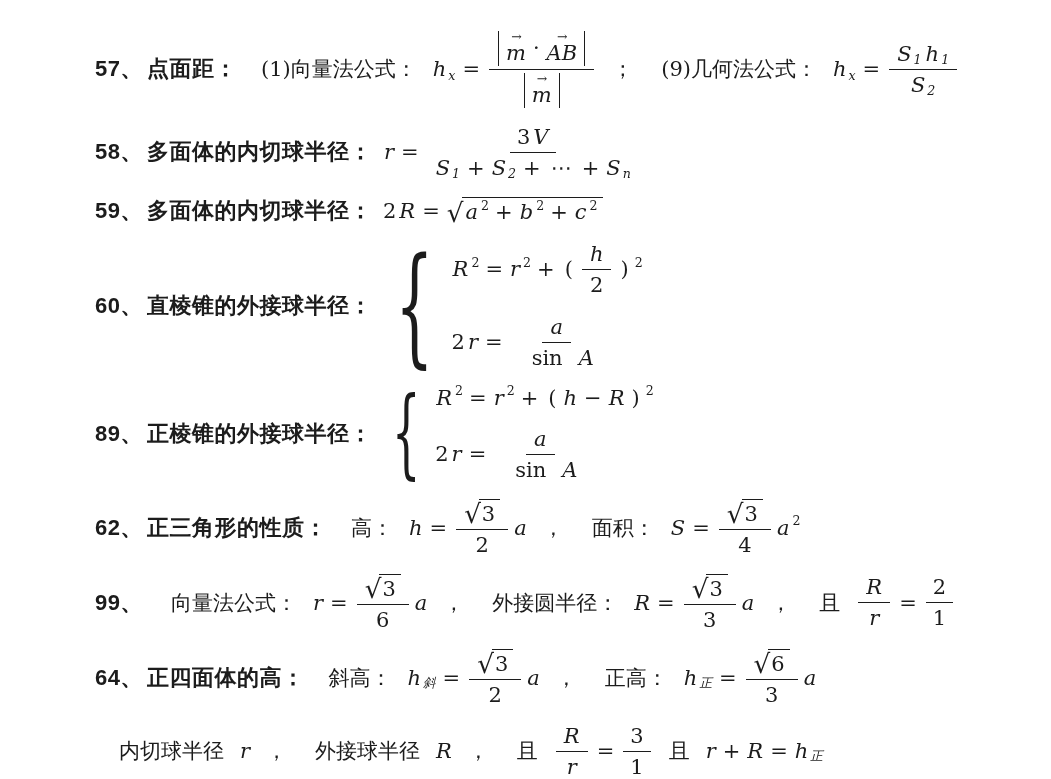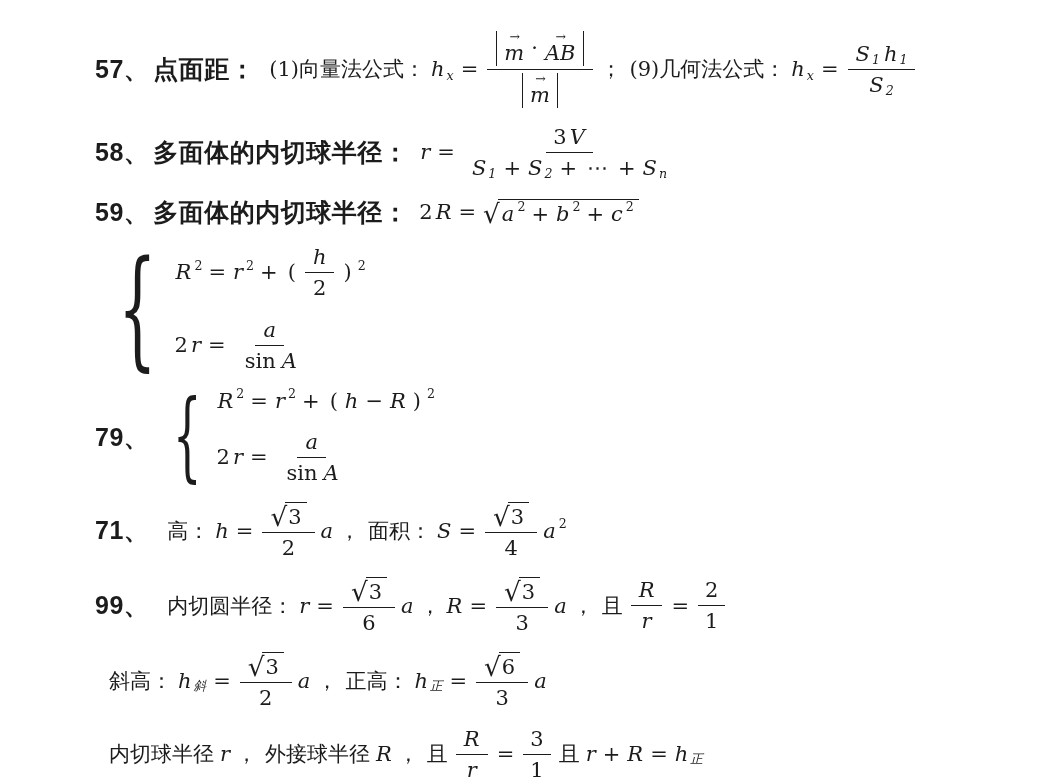--- a/index.html
+++ b/index.html
@@ -26,32 +26,32 @@
     display: flex;
     align-items: center;
     margin-bottom: 15px;
     white-space: nowrap;
   }
   .item-head {
     display: inline-flex;
     align-items: center;
     font-family: "Liberation Sans", sans-serif;
     font-weight: 700;
-    font-size: 25px;
+    font-size: 22px;
     letter-spacing: 0.5px;
   }
   .item-number { margin-right: 4px; }
   .math {
     display: inline-flex;
     align-items: center;
     font-size: 21px;
     margin-left: 10px;
   }
   
-  .m-t  { margin: 0 4px; font-style: normal; }
+  .m-t  { margin: 0 14px; font-style: normal; }
   .m-v  { font-style: italic; margin: 0 2px; }
   .m-n  { margin: 0 1px; font-style: normal; }
   .m-o  { margin: 0 5px; font-style: normal; }
   .m-su { font-size: 0.6em; position: relative; top: -0.55em; margin: 0 1px; font-style: normal; }
   .m-sb { font-size: 0.6em; position: relative; top: 0.45em; margin: 0 2px 0 0; font-style: italic; }
   .m-frac { display: inline-flex; flex-direction: column; align-items: center; margin: 0 4px; }
   .m-num  { display: flex; align-items: center; justify-content: center;
             border-bottom: 1.6px solid currentColor; padding: 1px 6px 3px; }
   .m-den  { display: flex; align-items: center; justify-content: center; padding: 3px 6px 1px; }
   .m-sqrt { display: inline-flex; align-items: stretch; margin: 0 2px; }
@@ -171,20 +171,24 @@
             <span class="m-v">b</span>
             <span class="m-su">2</span>
             <span class="m-o">+</span>
             <span class="m-v">c</span>
             <span class="m-su">2</span>
           </span>
         </span>
       </span>
   </div>
   <div class="row">
+    <span class="item-head">
+      <span class="item-number">60、</span>
+      <span class="item-title">直棱锥的外接球半径：</span>
+    </span>
     <span class="math">
         <span class="m-sys">
           <span class="m-brace" style="font-size: 101.562px;">{</span>
           <span class="m-syscol">
             <span class="m-sysrow">
               <span class="m-v">R</span>
               <span class="m-su">2</span>
               <span class="m-o">=</span>
               <span class="m-v">r</span>
               <span class="m-su">2</span>
@@ -214,21 +218,22 @@
                   <span class="m-v">A</span>
                 </span>
               </span>
             </span>
           </span>
         </span>
       </span>
   </div>
   <div class="row">
     <span class="item-head">
-      <span class="item-number">79、</span>
+      <span class="item-number">89、</span>
+      <span class="item-title">正棱锥的外接球半径：</span>
     </span>
     <span class="math">
         <span class="m-sys">
           <span class="m-brace" style="font-size: 75.7812px;">{</span>
           <span class="m-syscol">
             <span class="m-sysrow">
               <span class="m-v">R</span>
               <span class="m-su">2</span>
               <span class="m-o">=</span>
               <span class="m-v">r</span>
@@ -254,21 +259,22 @@
                   <span class="m-v">A</span>
                 </span>
               </span>
             </span>
           </span>
         </span>
       </span>
   </div>
   <div class="row">
     <span class="item-head">
-      <span class="item-number">71、</span>
+      <span class="item-number">62、</span>
+      <span class="item-title">正三角形的性质：</span>
     </span>
     <span class="math">
         <span class="m-t">高：</span>
         <span class="m-v">h</span>
         <span class="m-o">=</span>
         <span class="m-frac">
           <span class="m-num">
             <span class="m-sqrt">
               <span class="m-rad">√</span>
               <span class="m-radbody">
@@ -300,38 +306,39 @@
         </span>
         <span class="m-v">a</span>
         <span class="m-su">2</span>
       </span>
   </div>
   <div class="row">
     <span class="item-head">
       <span class="item-number">99、</span>
     </span>
     <span class="math">
-        <span class="m-t">内切圆半径：</span>
+        <span class="m-t">向量法公式：</span>
         <span class="m-v">r</span>
         <span class="m-o">=</span>
         <span class="m-frac">
           <span class="m-num">
             <span class="m-sqrt">
               <span class="m-rad">√</span>
               <span class="m-radbody">
                 <span class="m-n">3</span>
               </span>
             </span>
           </span>
           <span class="m-den">
             <span class="m-n">6</span>
           </span>
         </span>
         <span class="m-v">a</span>
         <span class="m-t">，</span>
+        <span class="m-t">外接圆半径：</span>
         <span class="m-v">R</span>
         <span class="m-o">=</span>
         <span class="m-frac">
           <span class="m-num">
             <span class="m-sqrt">
               <span class="m-rad">√</span>
               <span class="m-radbody">
                 <span class="m-n">3</span>
               </span>
             </span>
@@ -356,20 +363,24 @@
           <span class="m-num">
             <span class="m-n">2</span>
           </span>
           <span class="m-den">
             <span class="m-n">1</span>
           </span>
         </span>
       </span>
   </div>
   <div class="row">
+    <span class="item-head">
+      <span class="item-number">64、</span>
+      <span class="item-title">正四面体的高：</span>
+    </span>
     <span class="math">
         <span class="m-t">斜高：</span>
         <span class="m-v">h</span>
         <span class="m-sb">斜</span>
         <span class="m-o">=</span>
         <span class="m-frac">
           <span class="m-num">
             <span class="m-sqrt">
               <span class="m-rad">√</span>
               <span class="m-radbody">

